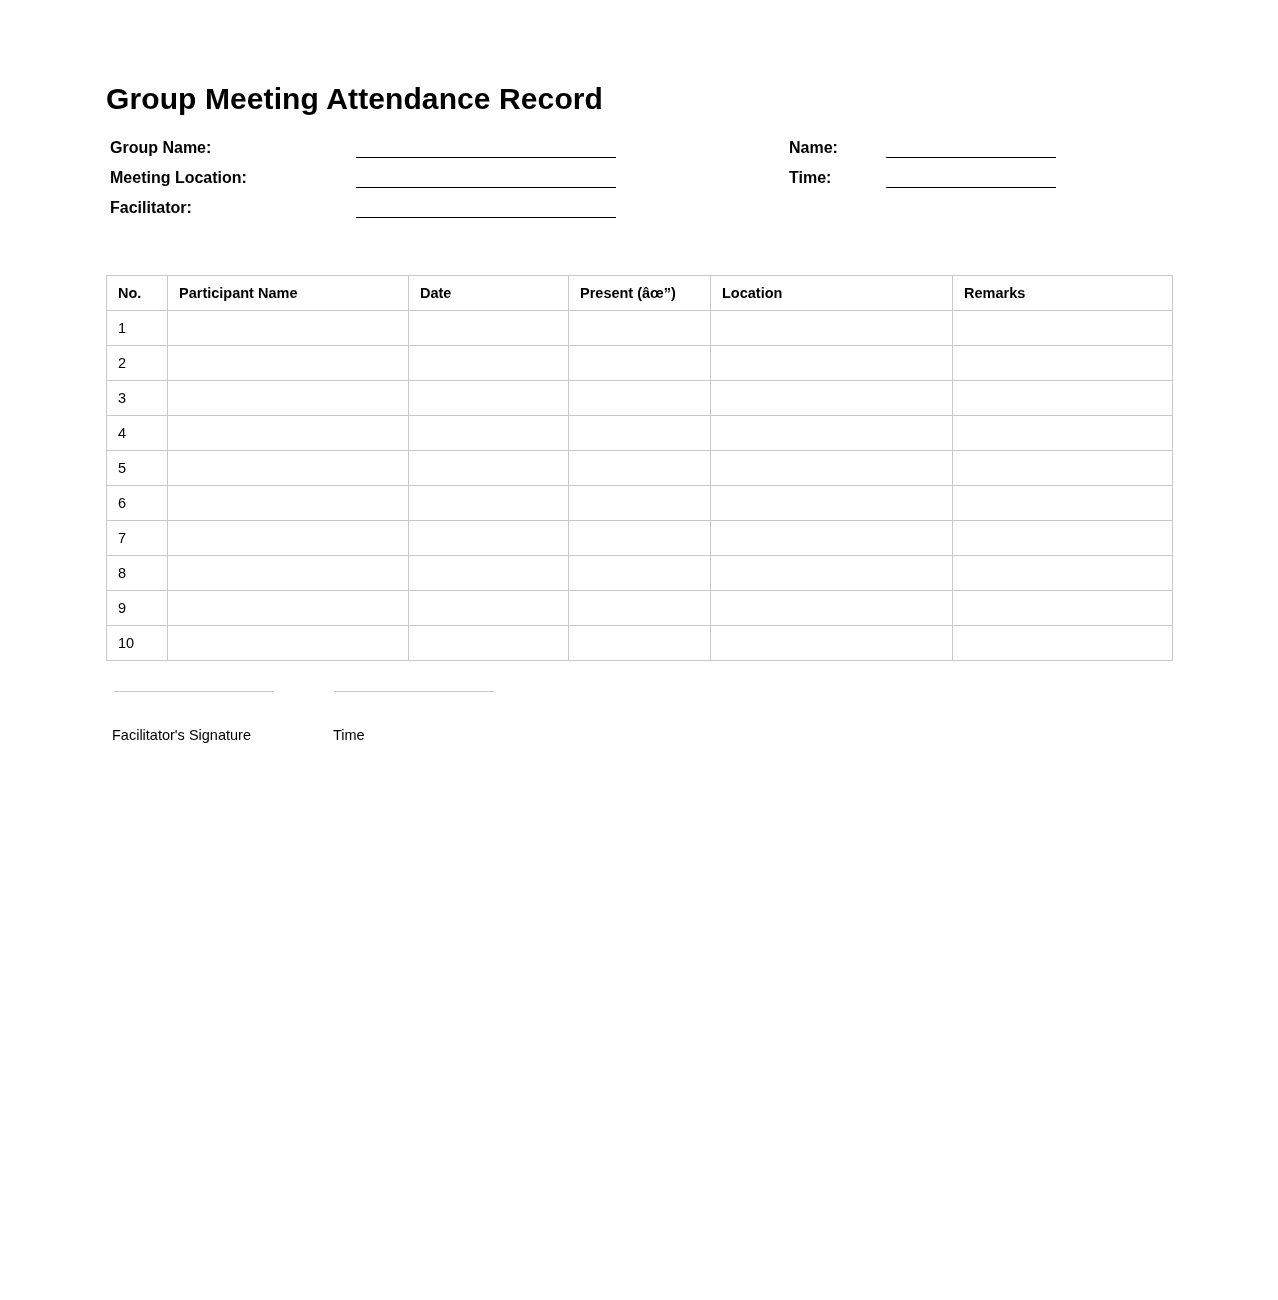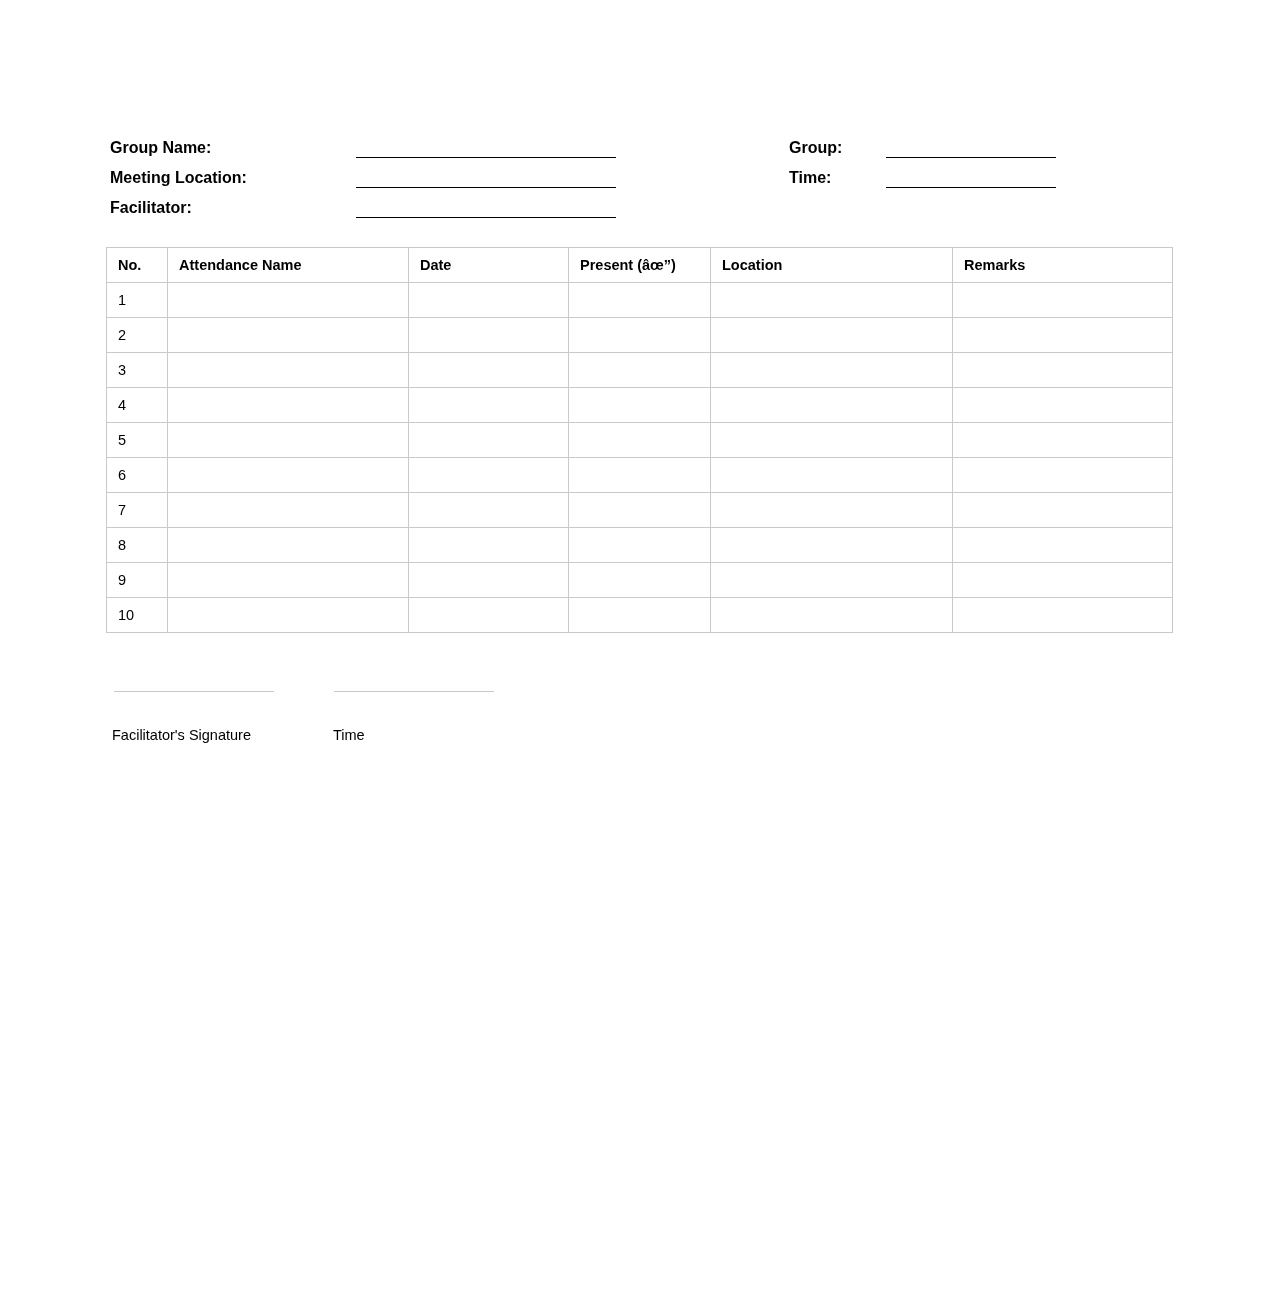--- a/index.html
+++ b/index.html
@@ -74,20 +74,21 @@
   .table-wrap {
     position: absolute;
     left: 106px;
     top: 247px;
     width: 1066px;
   }
   table.attendance {
     border-collapse: collapse;
     width: 1066px;
     table-layout: fixed;
+    margin-top: 28px;
   }
   table.attendance th,
   table.attendance td {
     border: 1px solid #c9c9c9;
     padding: 0 0 0 11px;
     height: 34px;
     text-align: left;
     vertical-align: middle;
     font-size: 14.5px;
     background: #ffffff;
@@ -130,54 +131,55 @@
     line-height: 16px;
   }
   .sig-label-1 { left: 104px; top: 43px; }
   .sig-label-2 { left: 325px; top: 43px; }
 </style>
 </head>
 <body>
 
 <div class="page">
 
+  <div class="doc-title">Group Meeting Attendance Record</div>
 
   <div class="meta">
 
     <div class="meta-label ml-group">Group Name:</div>
     <div class="meta-rule mr-group"></div>
 
     <div class="meta-label ml-location">Meeting Location:</div>
     <div class="meta-rule mr-location"></div>
 
     <div class="meta-label ml-facil">Facilitator:</div>
     <div class="meta-rule mr-facil"></div>
 
-    <div class="meta-label ml-date">Group:</div>
+    <div class="meta-label ml-date">Name:</div>
     <div class="meta-rule mr-date"></div>
 
     <div class="meta-label ml-time">Time:</div>
     <div class="meta-rule mr-time"></div>
 
   </div>
 
   <div class="table-wrap">
     <table class="attendance">
       <colgroup>
         <col class="col-no">
         <col class="col-name">
         <col class="col-role">
         <col class="col-pres">
         <col class="col-sign">
         <col class="col-rem">
       </colgroup>
       <thead>
         <tr>
           <th>No.</th>
-          <th>Attendance Name</th>
+          <th>Participant Name</th>
           <th>Date</th>
           <th>Present (âœ”)</th>
           <th>Location</th>
           <th>Remarks</th>
         </tr>
       </thead>
       <tbody id="attendance-body">
           <tr>
             <td>1</td>
             <td></td>

